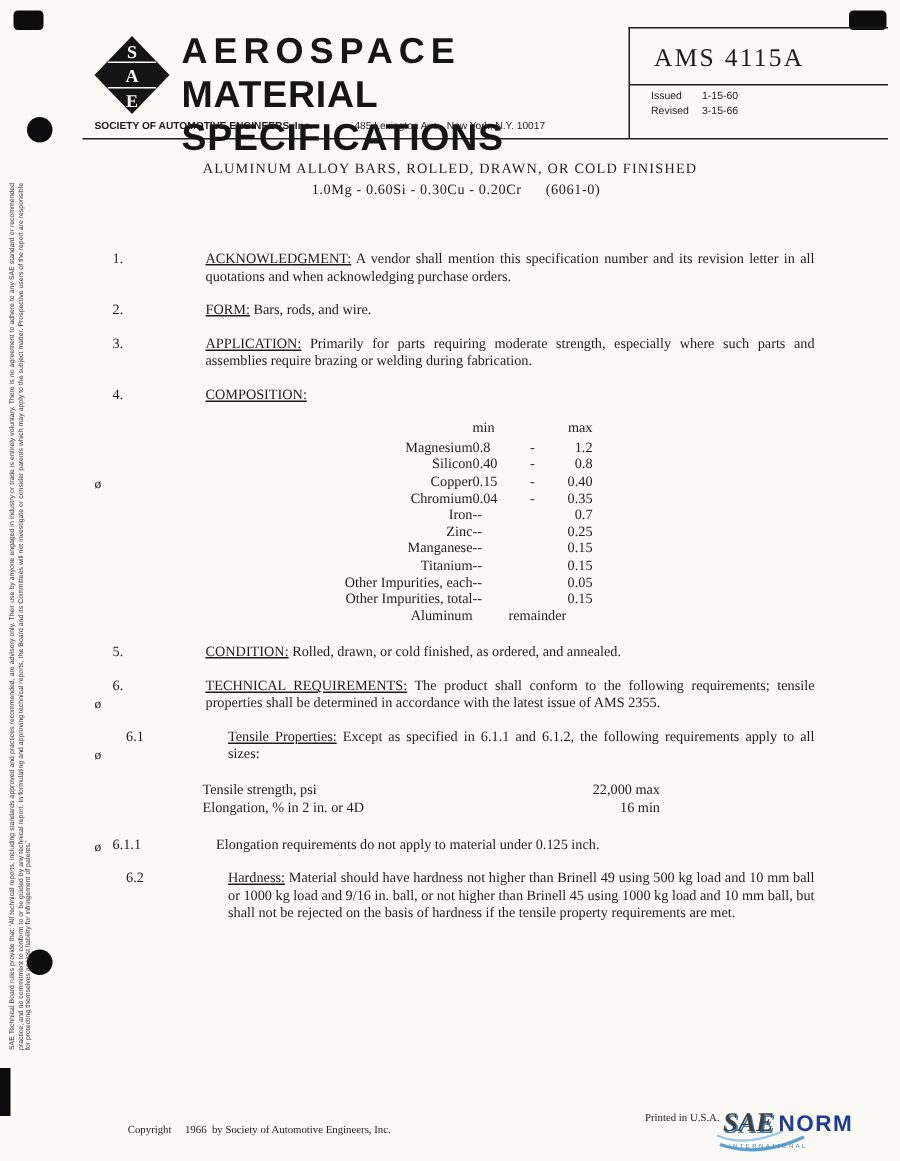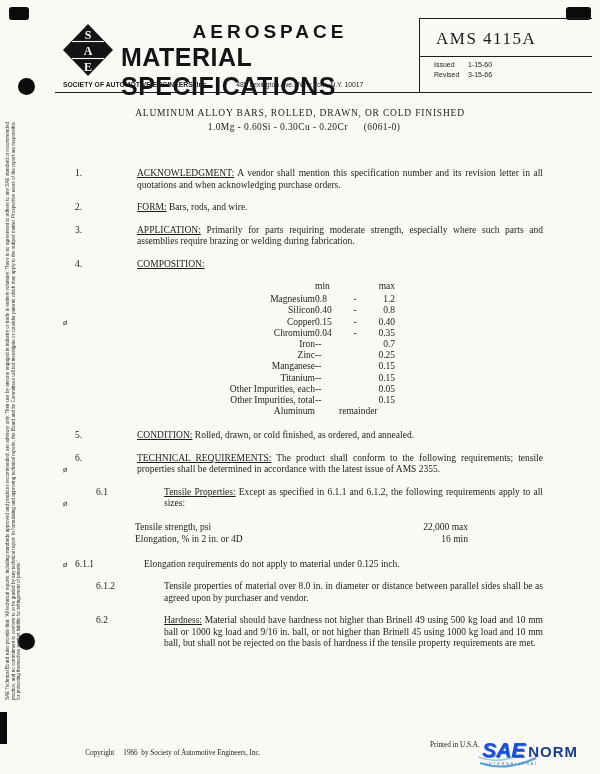--- a/index.html
+++ b/index.html
@@ -19,73 +19,73 @@
   .margin-text{position:absolute;left:5px;top:700px;width:578px;height:17px;
     transform:rotate(-90deg);transform-origin:0 0;
     font-family:"Liberation Sans",sans-serif;font-size:4.6px;line-height:5.5px;
     color:#2e2e2e;text-align:justify;}
 
   
   .header{position:absolute;left:55px;top:18px;width:537px;height:74px;border-bottom:1.5px solid #1e1e1e;display:flex;}
   .header-left{flex:1;position:relative;}
   .logo{position:absolute;left:7px;top:5px;}
   .header-titles{margin-left:66px;padding-top:3px;font-family:"Liberation Sans",sans-serif;font-weight:bold;color:#151515;}
-  .h-line1{font-size:19px;letter-spacing:4px;text-align:center;}
+  .h-line1{font-size:24px;letter-spacing:4px;}
   .h-line2{font-size:25px;letter-spacing:0.5px;margin-top:0;}
   .h-society{position:absolute;left:8px;bottom:4px;font-family:"Liberation Sans",sans-serif;font-size:6.8px;white-space:nowrap;}
   .h-society .soc{font-weight:bold;}
   .h-society .addr{font-weight:normal;margin-left:28px;}
   .header-right{width:172px;border-left:1.5px solid #1e1e1e;border-top:1.5px solid #1e1e1e;}
   .doc-num{font-size:17px;letter-spacing:1.5px;padding:10px 0 7px 16px;border-bottom:1.5px solid #1e1e1e;}
   .dates{padding:4px 0 0 14px;font-family:"Liberation Sans",sans-serif;font-size:7px;}
   .date-row{display:flex;margin-bottom:3px;}
   .date-label{width:34px;}
 
   
   .doc-title{position:absolute;left:0;top:108px;width:100%;text-align:center;font-size:9.5px;letter-spacing:0.8px;}
   .doc-title .t2{margin-top:4px;letter-spacing:0.4px;margin-left:8px;}
   .doc-title .code{display:inline-block;margin-left:16px;}
 
   
   .docbody{position:absolute;left:75px;top:168px;width:468px;font-size:9.5px;line-height:11.5px;}
   .sec{display:flex;margin-bottom:11px;position:relative;}
   .sec .num{width:26px;flex-shrink:0;}
-  .sec.sub .num{margin-left:21px;width:32px;}
+  .sec.sub .num{margin-left:9px;width:32px;}
   .sec.sub2 .num{width:33px;}
   .sec .txt{flex:1;text-align:justify;margin-left:36px;}
   .hd{text-decoration:underline;}
   .rev-mark{position:absolute;left:-12px;top:0;font-size:9px;}
   .rev-mark.l2{top:11.5px;}
 
   
   .comp{margin:4px 0 13px 118px;position:relative;}
   .comp-row{display:flex;line-height:11.2px;position:relative;}
   .comp-row .el{width:122px;text-align:right;}
   .comp-row .mn{width:34px;text-align:left;}
   .comp-row .sp{width:12px;text-align:center;}
   .comp-row .mx{width:34px;text-align:right;}
   .comp-row .wide{padding-left:24px;white-space:nowrap;}
   .comp-head{margin-bottom:2px;}
   .comp-mark{position:absolute;left:-130px;top:0;font-size:9px;}
 
   
   .tens{margin:2px 0 14px 60px;}
-  .t-row{display:flex;line-height:12px;gap:28px;}
+  .t-row{display:flex;line-height:12px;}
   .t-label{width:215px;}
   .t-val{width:90px;text-align:right;}
 
   
   .footer{position:absolute;left:78px;top:741px;width:460px;font-size:7.2px;white-space:pre;}
   .footer .printed{position:absolute;left:352px;top:0;}
 
   
   .norm{position:absolute;left:478px;top:737px;width:120px;height:36px;}
   .norm-swoosh{position:absolute;left:0;top:0;}
   .norm-text{position:absolute;left:4px;top:1px;white-space:nowrap;font-family:"Liberation Sans",sans-serif;}
-  .norm-sae{font-style:italic;font-weight:bold;font-size:21px;color:#1d4ed8;text-shadow:1px 1px 0 #3d7ab5;}
+  .norm-sae{font-style:italic;font-weight:bold;font-size:18px;color:#404040;text-shadow:1px 1px 0 #3d7ab5;font-family:Liberation Serif, serif;}
   .norm-norm{font-weight:bold;font-size:15px;color:#1b3c8f;letter-spacing:1px;margin-left:3px;}
   .norm-sub{position:absolute;left:8px;top:24px;font-family:"Liberation Sans",sans-serif;font-size:4px;letter-spacing:1.6px;color:#4a7ab5;}
 </style>
 </head>
 <body>
 
 <div class="page">
 
   <div class="mark tl"></div>
   <div class="mark tr"></div>
@@ -260,24 +260,20 @@
         <span class="t-val">16 min</span>
       </div>
     </div>
 
     <div class="sec sub2">
       <span class="rev-mark">ø</span>
       <span class="num">6.1.1</span>
       <span class="txt"><span>Elongation requirements do not apply to material under 0.125 inch.</span></span>
     </div>
 
-    <div class="sec sub">
-      <span class="num">6.1.2</span>
-      <span class="txt"><span>Tensile properties of material over 8.0 in. in diameter or distance between parallel sides shall be as agreed upon by purchaser and vendor.</span></span>
-    </div>
 
     <div class="sec sub">
       <span class="num">6.2</span>
       <span class="txt"><span class="hd">Hardness:</span> <span>Material should have hardness not higher than Brinell 49 using 500 kg load and 10 mm ball or 1000 kg load and 9/16 in. ball, or not higher than Brinell 45 using 1000 kg load and 10 mm ball, but shall not be rejected on the basis of hardness if the tensile property requirements are met.</span></span>
     </div>
 
   </div>
 
   <div class="footer">
     <span>Copyright     1966  by Society of Automotive Engineers, Inc.</span>

